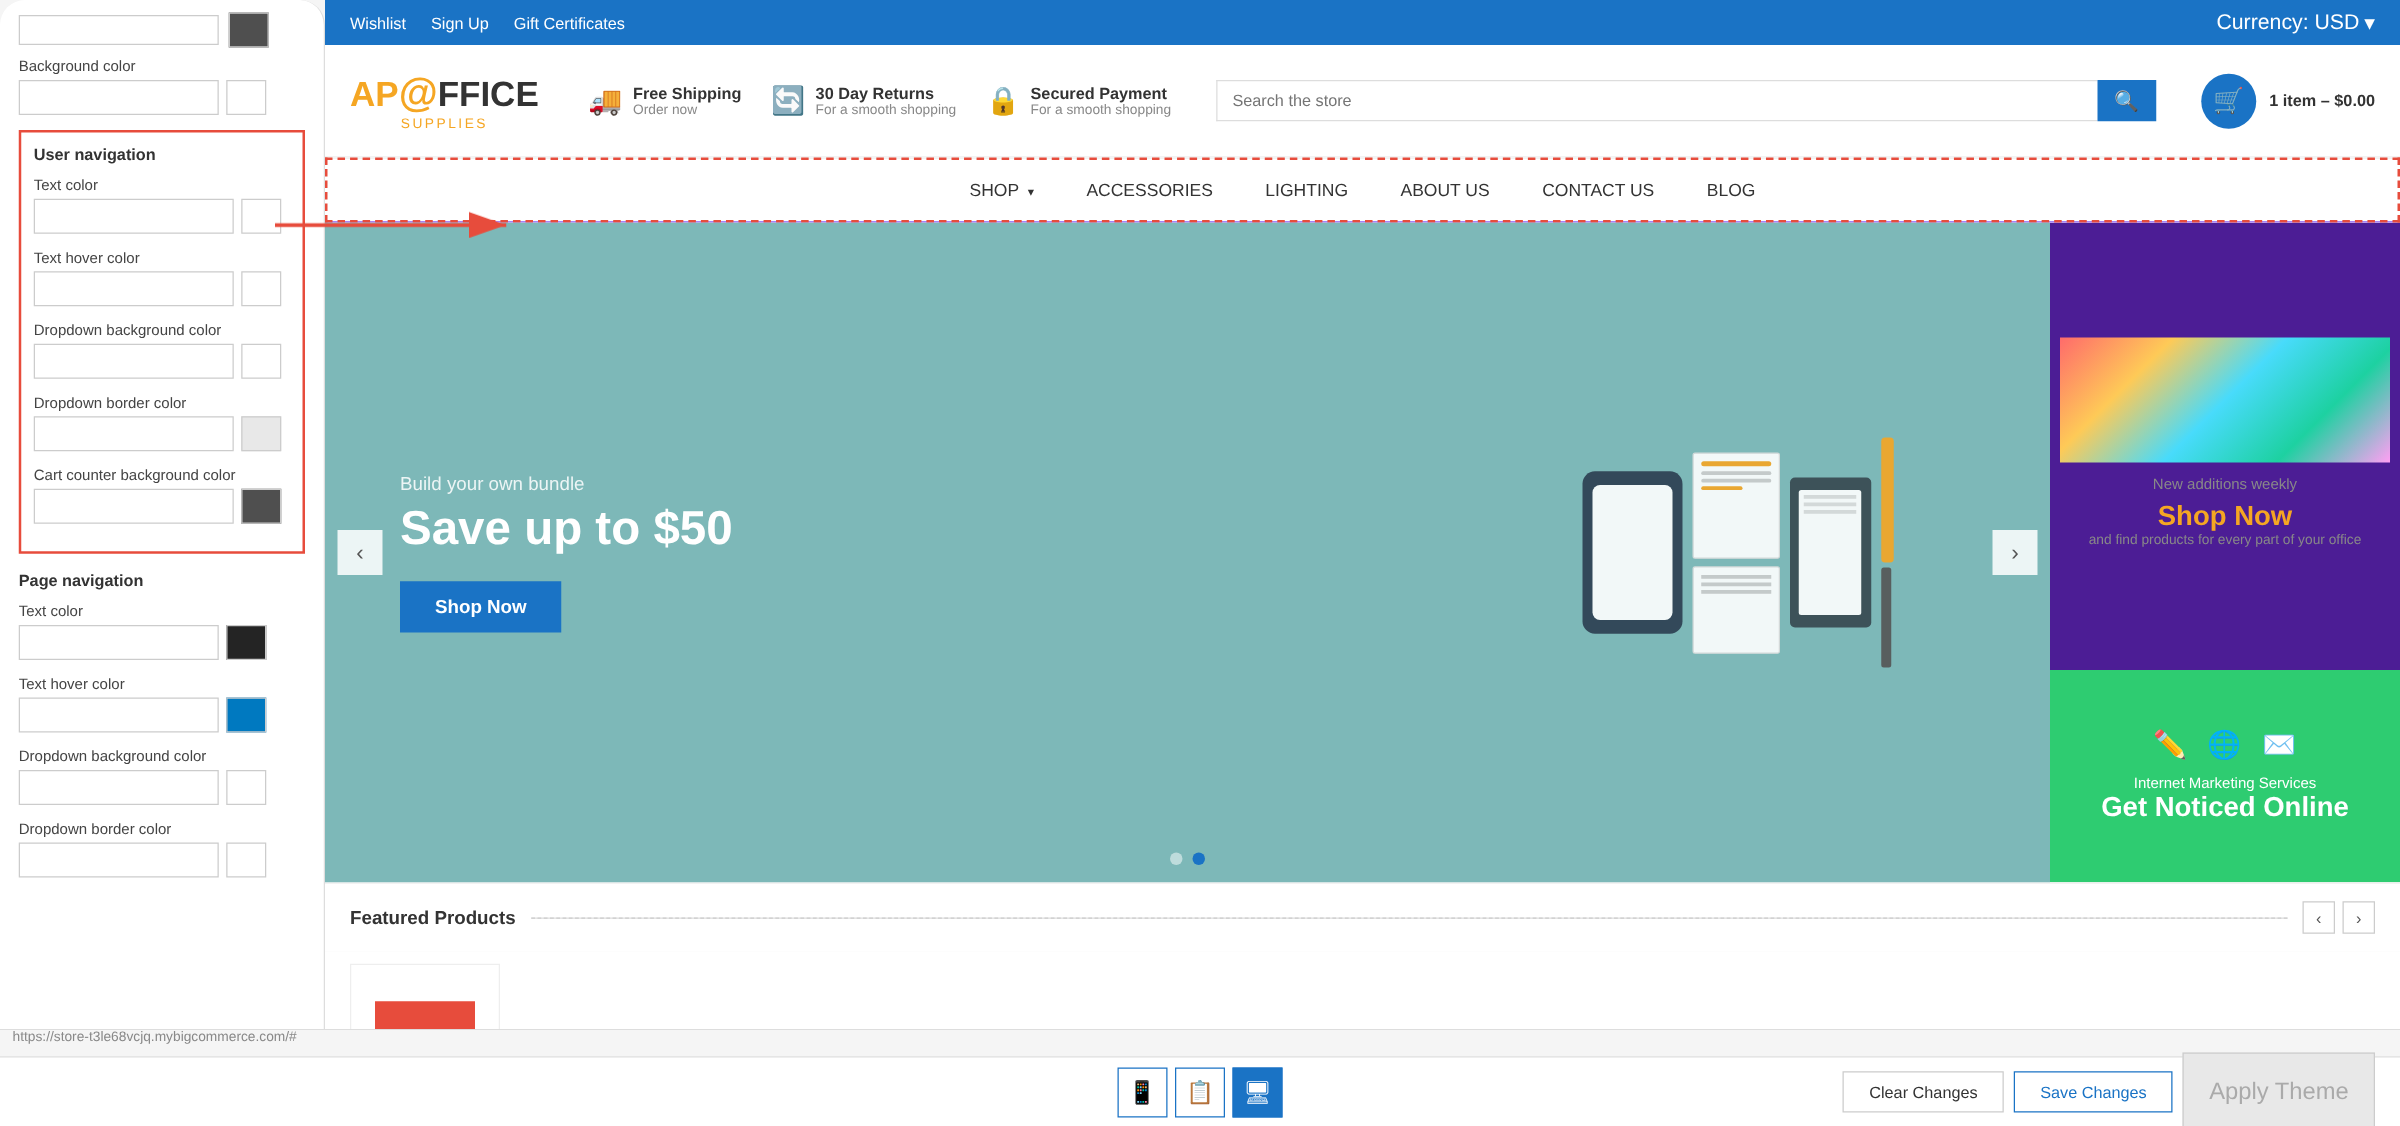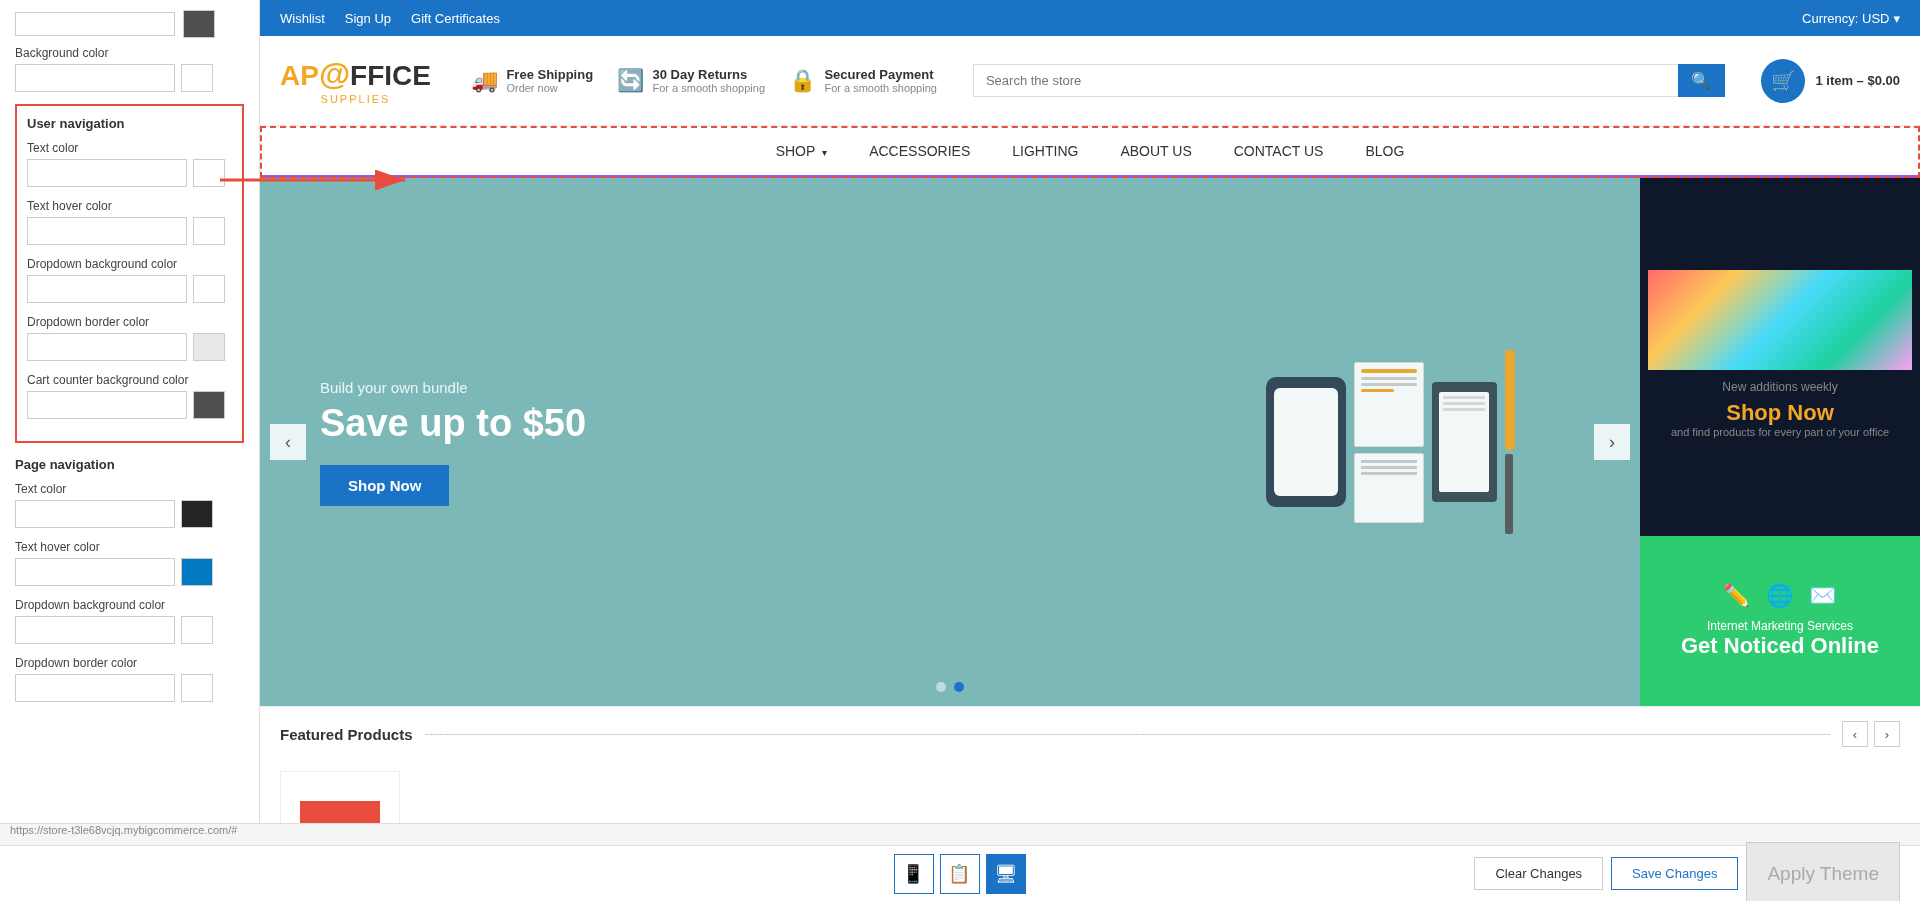--- a/index.html
+++ b/index.html
@@ -2,21 +2,21 @@
 <html><head>
   <meta charset="utf-8">
   <style>
     * { box-sizing: border-box; margin: 0; padding: 0; }
     body { font-family: Arial, sans-serif; background: #f5f5f5; overflow-x: hidden; }
 
     
     .left-panel {
       position: fixed; left: 0; top: 0; width: 260px; height: 901px;
       background: #fff; border-right: 1px solid #ddd; overflow-y: auto;
-      z-index: 100; padding: 10px 15px;
+      z-index: 100; padding: 10px 15px; border-radius: 20px;
     }
     .left-panel .top-color-row {
       display: flex; align-items: center; gap: 8px; margin-bottom: 8px;
     }
     .left-panel .top-color-row input[type="text"] {
       border: 1px solid #ccc; padding: 4px 8px; width: 160px; font-size: 12px;
     }
     .color-swatch {
       width: 32px; height: 28px; border: 1px solid #ccc; flex-shrink: 0;
     }
@@ -42,21 +42,21 @@
       margin-left: 260px; display: flex; flex-direction: column; height: 901px; overflow: hidden;
     }
 
     
     .top-bar {
       background: #1a73c5; color: #fff; height: 36px;
       display: flex; align-items: center; justify-content: space-between; padding: 0 20px;
     }
     .top-bar-links { display: flex; gap: 20px; font-size: 13px; }
     .top-bar-links span { cursor: pointer; }
-    .top-bar-currency { font-size: 13px; display: flex; align-items: center; gap: 4px; }
+    .top-bar-currency { font-size: 17px; display: flex; align-items: center; gap: 4px; }
 
     
     .header {
       background: #fff; padding: 10px 20px; display: flex; align-items: center; gap: 20px;
       border-bottom: 1px solid #eee; height: 90px;
     }
     .logo { display: flex; align-items: flex-end; }
     .logo-text { font-size: 28px; font-weight: bold; }
     .logo-ap { color: #f5a623; }
     .logo-office { color: #333; }
@@ -81,21 +81,21 @@
 
     .cart-area { display: flex; align-items: center; gap: 10px; }
     .cart-icon-wrap {
       width: 44px; height: 44px; background: #1a73c5; border-radius: 50%;
       display: flex; align-items: center; justify-content: center; color: #fff; font-size: 20px;
     }
     .cart-text { font-size: 13px; color: #333; font-weight: bold; }
 
     
     .nav-bar {
-      background: #fff; border-top: 1px solid #eee; border-bottom: 3px solid #8b5cf6;
+      background: #fff; border-top: 1px solid #eee; border-bottom: 1px solid #8b5cf6;
       display: flex; align-items: center; justify-content: center; gap: 30px;
       height: 52px; outline: 2px dashed #e74c3c; outline-offset: -2px; position: relative;
     }
     .nav-item { font-size: 14px; color: #333; cursor: pointer; font-weight: 500; padding: 4px 6px; }
     .nav-item .arrow { font-size: 10px; margin-left: 4px; }
 
     
     .content-area { display: flex; flex: 1; overflow: hidden; }
 
     
@@ -124,21 +124,21 @@
     
     .slider-illustration {
       position: absolute; right: 60px; top: 20px; bottom: 20px; width: 380px;
       display: flex; flex-wrap: wrap; gap: 8px; align-items: center; justify-content: center;
       opacity: 0.9;
     }
 
     
     .right-banners { width: 280px; display: flex; flex-direction: column; }
     .banner-top {
-      background: #0f172a; flex: 1; display: flex; flex-direction: column;
+      background: #4c1d95; flex: 1; display: flex; flex-direction: column;
       align-items: center; justify-content: center; padding: 8px; text-align: center;
     }
     .banner-top-img { 
       width: 100%; height: 80px; overflow: hidden;
       background: linear-gradient(135deg, #ff9f43, #ee5a24, #0abde3, #48dbfb, #1dd1a1);
       margin-bottom: 10px;
     }
     .banner-top p { font-size: 12px; color: #888; margin-bottom: 6px; }
     .banner-top .shop-link { font-size: 22px; color: #f5a623; font-weight: bold; }
     .banner-top .sub-text { font-size: 11px; color: #888; }

